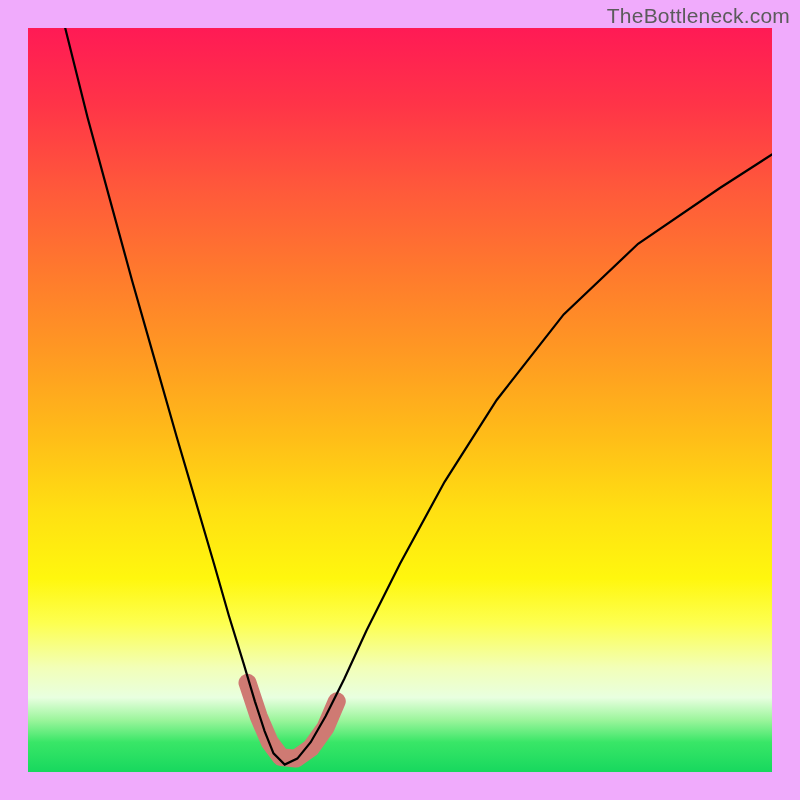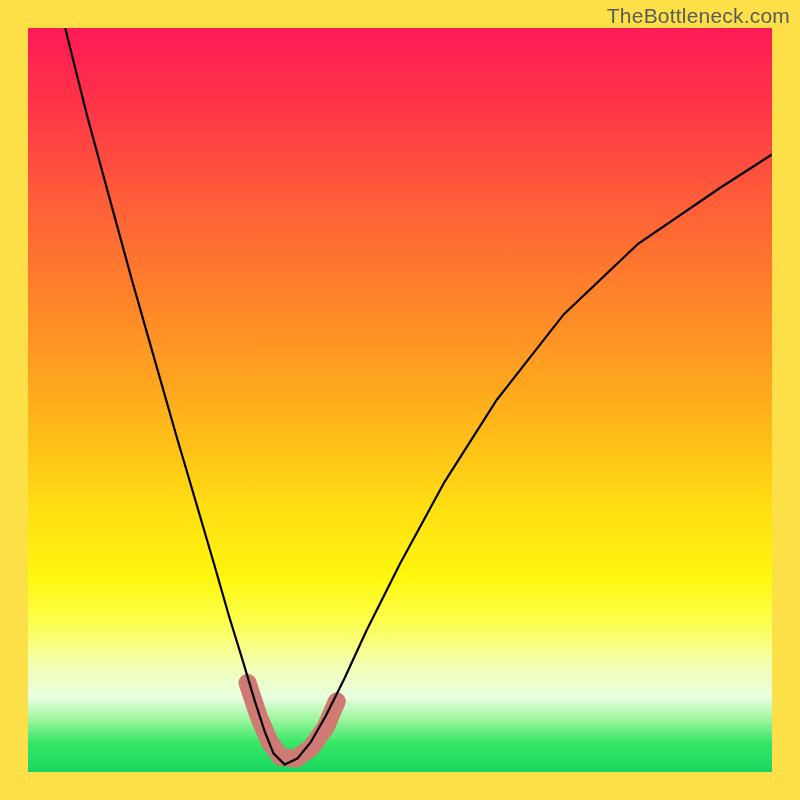--- a/index.html
+++ b/index.html
@@ -7,21 +7,21 @@
     padding: 0;
     width: 800px;
     height: 800px;
     background: #000;
     overflow: hidden;
     font-family: Arial, Helvetica, sans-serif;
   }
   .frame {
     position: absolute;
     inset: 0;
-    background: #fde047;
+    background: #f0abfc;
   }
   .plot-area {
     position: absolute;
     left: 28px;
     top: 28px;
     width: 744px;
     height: 744px;
     overflow: hidden;
   }
   .gradient-bg {

